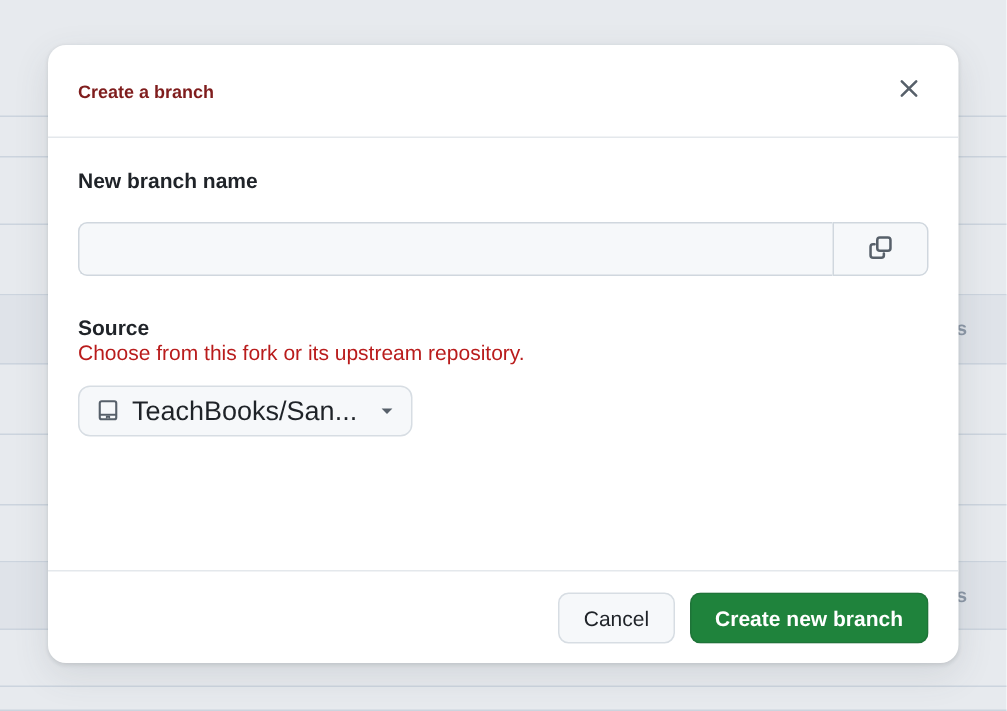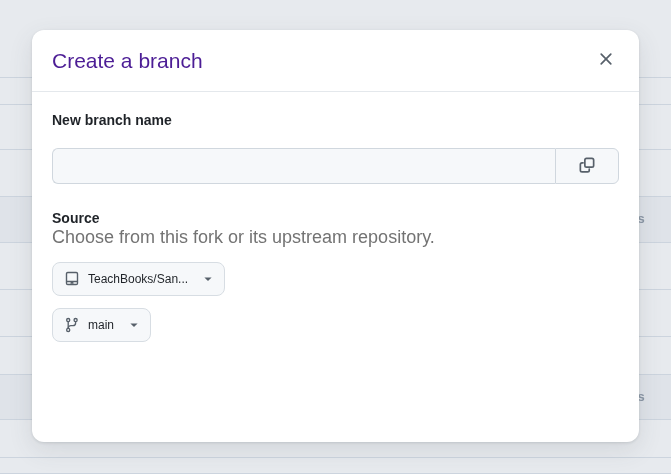--- a/index.html
+++ b/index.html
@@ -51,23 +51,23 @@
   
   #modal-header {
     height: 62px;
     flex: 0 0 62px;
     display: flex;
     align-items: center;
     padding: 0 18px 0 20px;
     border-bottom: 1px solid #e4e8ec;
   }
   #modal-title {
-    font-size: 21px;
-    font-weight: 400;
-    color: #4c1d95;
+    font-size: 12px;
+    font-weight: 700;
+    color: #7f1d1d;
     flex: 1;
   }
   #close-btn {
     width: 30px;
     height: 30px;
     display: flex;
     align-items: center;
     justify-content: center;
     border: none;
     background: transparent;
@@ -120,41 +120,41 @@
     display: flex;
     align-items: center;
     justify-content: center;
     cursor: pointer;
     color: #57606a;
   }
 
   
   #source-label { margin-bottom: 1px; }
   #source-desc {
-    font-size: 18px;
-    color: #737373;
+    font-size: 14px;
+    color: #b91c1c;
     margin-bottom: 14px;
   }
 
   .select-btn {
     display: inline-flex;
     align-items: center;
     gap: 8px;
     height: 34px;
     padding: 0 10px 0 11px;
     background: #f6f8fa;
     border: 1px solid #d7dde3;
     border-radius: 8px;
     cursor: pointer;
     font-size: 14px;
     color: #1f2328;
     font-family: "Liberation Sans", sans-serif;
     margin-bottom: 12px;
   }
-  .select-btn .sel-label { font-size: 12px; color: #1f2328; }
+  .select-btn .sel-label { font-size: 18px; color: #1f2328; }
   .select-btn .caret { margin-left: 6px; color: #57606a; display: flex; }
   .select-btn .lead-icon { display: flex; color: #57606a; }
 
   
   #modal-footer {
     flex: 0 0 62px;
     height: 62px;
     border-top: 1px solid #e4e8ec;
     display: flex;
     align-items: center;
@@ -252,36 +252,21 @@
         </span>
         <span class="sel-label">TeachBooks/San...</span>
         <span class="caret">
           <svg width="12" height="12" viewBox="0 0 12 12" aria-hidden="true">
             <path d="M2.4 4.4 L6 8 L9.6 4.4 Z" fill="currentColor"></path>
           </svg>
         </span>
       </button>
     </div>
 
-    <div>
-      <button class="select-btn">
-        <span class="lead-icon">
-          <svg width="16" height="16" viewBox="0 0 16 16" fill="none" aria-hidden="true">
-            <circle cx="4.2" cy="3" r="1.55" stroke="currentColor" stroke-width="1.35"></circle>
-            <circle cx="11.6" cy="3" r="1.55" stroke="currentColor" stroke-width="1.35"></circle>
-            <circle cx="4.2" cy="12.9" r="1.55" stroke="currentColor" stroke-width="1.35"></circle>
-            <path d="M4.2 4.6v6.75" stroke="currentColor" stroke-width="1.35" stroke-linecap="round"></path>
-            <path d="M11.6 4.6v1.3c0 1.5-1.2 2.7-2.7 2.7H6.9c-1.5 0-2.7 1.2-2.7 2.7" stroke="currentColor" stroke-width="1.35" stroke-linecap="round" stroke-linejoin="round"></path>
-          </svg>
-        </span>
-        <span class="sel-label">main</span>
-        <span class="caret">
-          <svg width="12" height="12" viewBox="0 0 12 12" aria-hidden="true">
-            <path d="M2.4 4.4 L6 8 L9.6 4.4 Z" fill="currentColor"></path>
-          </svg>
-        </span>
-      </button>
-    </div>
 
   </div>
 
+  <div id="modal-footer">
+    <button id="cancel-btn">Cancel</button>
+    <button id="create-btn">Create new branch</button>
+  </div>
 
 </div>
 
 </body></html>

